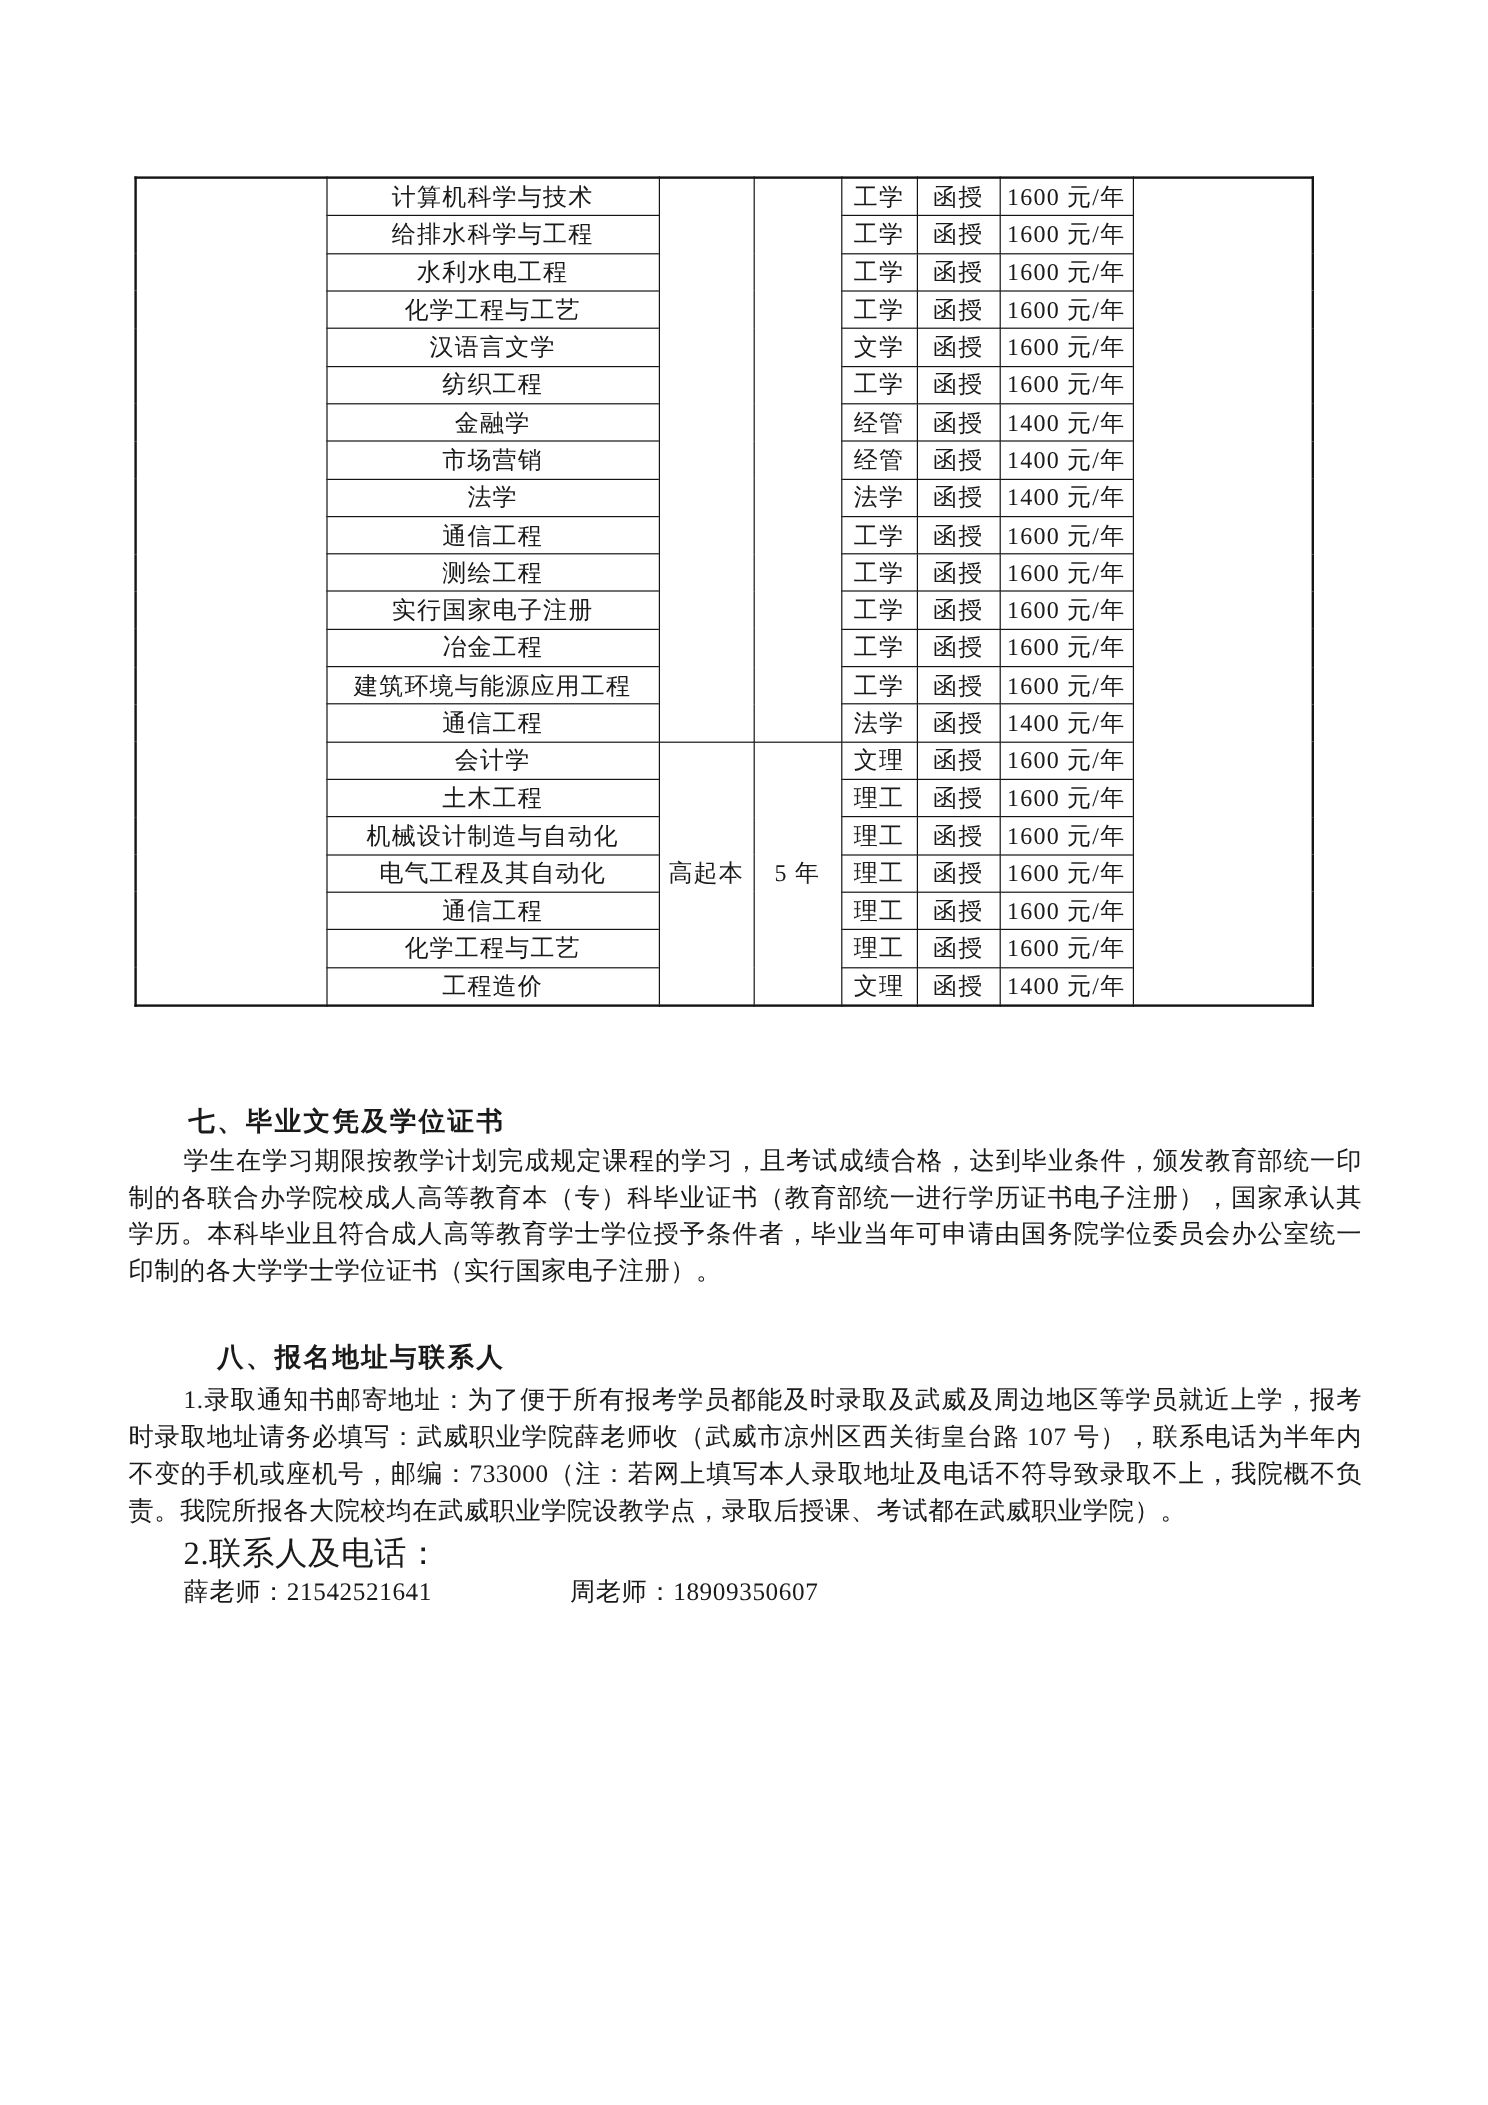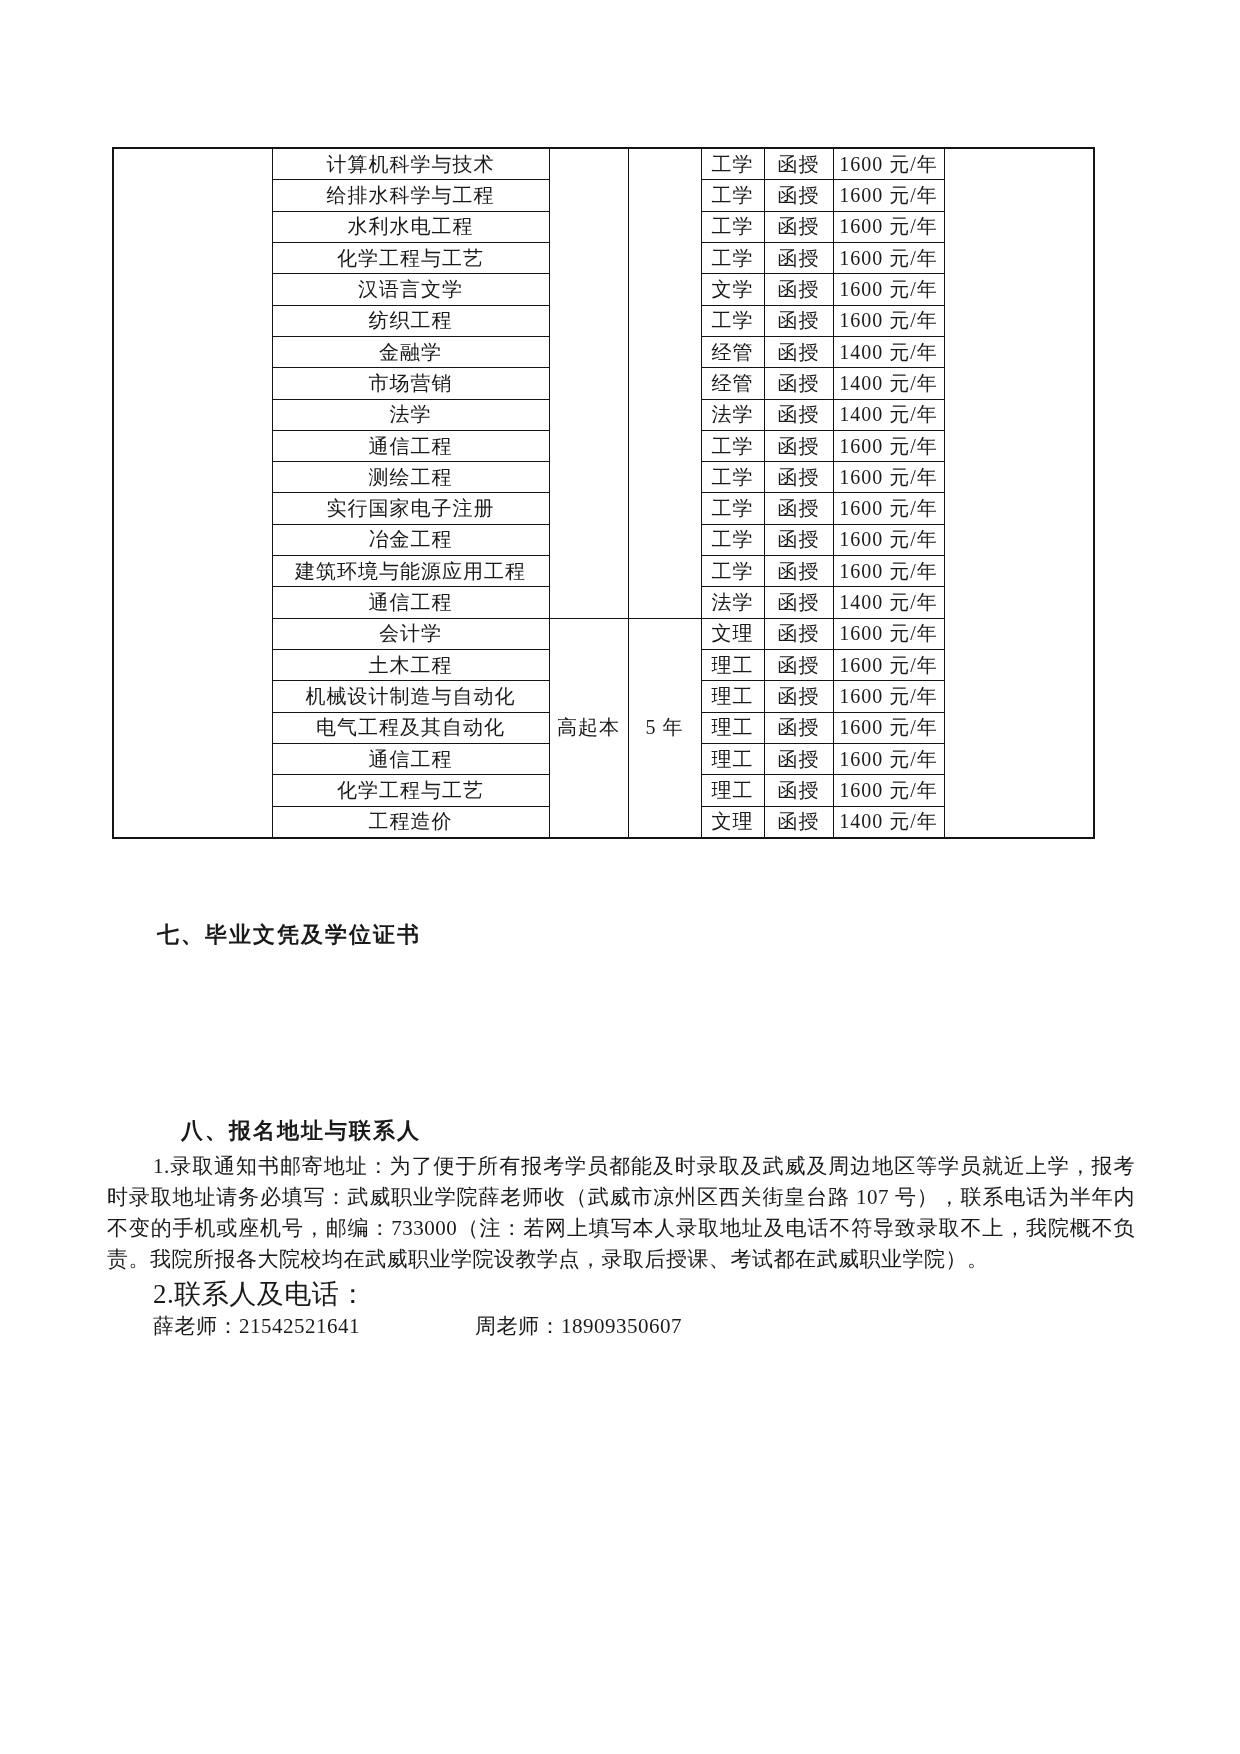--- a/index.html
+++ b/index.html
@@ -237,20 +237,21 @@
           <td>工程造价</td>
           <td>文理</td>
           <td>函授</td>
           <td>1400 元/年</td>
         </tr>
       </tbody>
     </table>
 
   <div class="sec-title" id="sec7-title">七、毕业文凭及学位证书</div>
 
+  <div class="body-text" id="sec7-body">学生在学习期限按教学计划完成规定课程的学习，且考试成绩合格，达到毕业条件，颁发教育部统一印制的各联合办学院校成人高等教育本（专）科毕业证书（教育部统一进行学历证书电子注册），国家承认其学历。本科毕业且符合成人高等教育学士学位授予条件者，毕业当年可申请由国务院学位委员会办公室统一印制的各大学学士学位证书（实行国家电子注册）。</div>
 
   <div class="sec-title" id="sec8-title">八、报名地址与联系人</div>
 
   <div class="body-text" id="sec8-body">1.录取通知书邮寄地址：为了便于所有报考学员都能及时录取及武威及周边地区等学员就近上学，报考时录取地址请务必填写：武威职业学院薛老师收（武威市凉州区西关街皇台路 107 号），联系电话为半年内不变的手机或座机号，邮编：733000（注：若网上填写本人录取地址及电话不符导致录取不上，我院概不负责。我院所报各大院校均在武威职业学院设教学点，录取后授课、考试都在武威职业学院）。</div>
 
   <div id="contact-label">2.联系人及电话：</div>
 
   <div class="contact-item" id="contact-1">薛老师：21542521641</div>
 
   <div class="contact-item" id="contact-2">周老师：18909350607</div>

